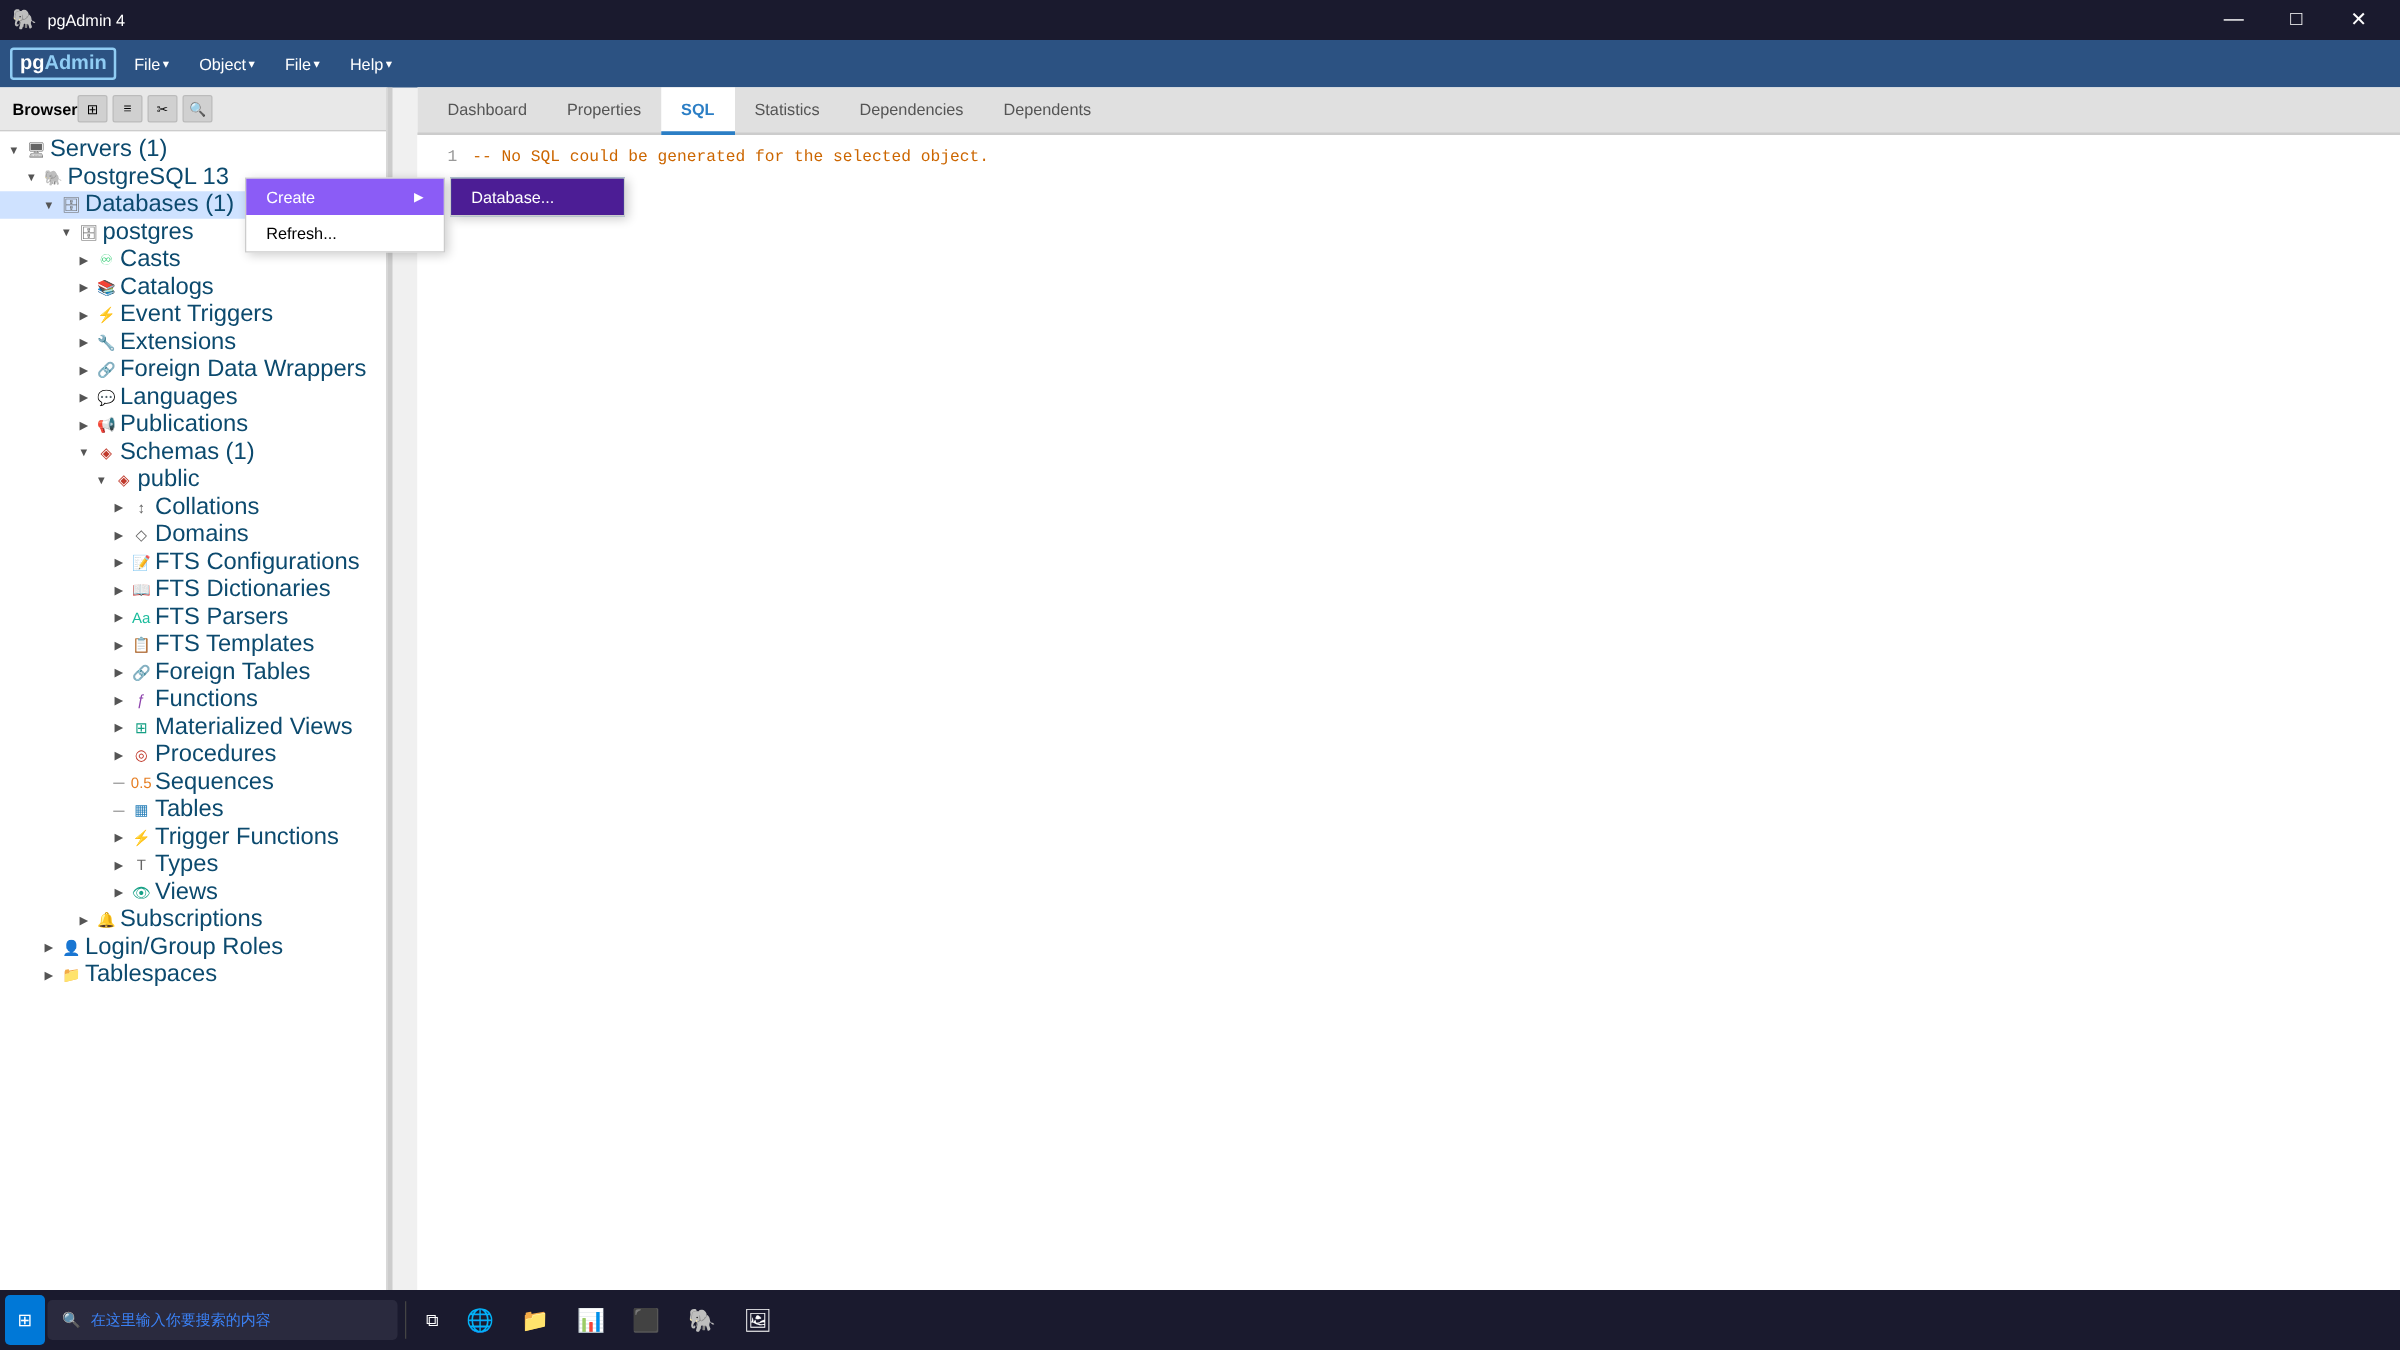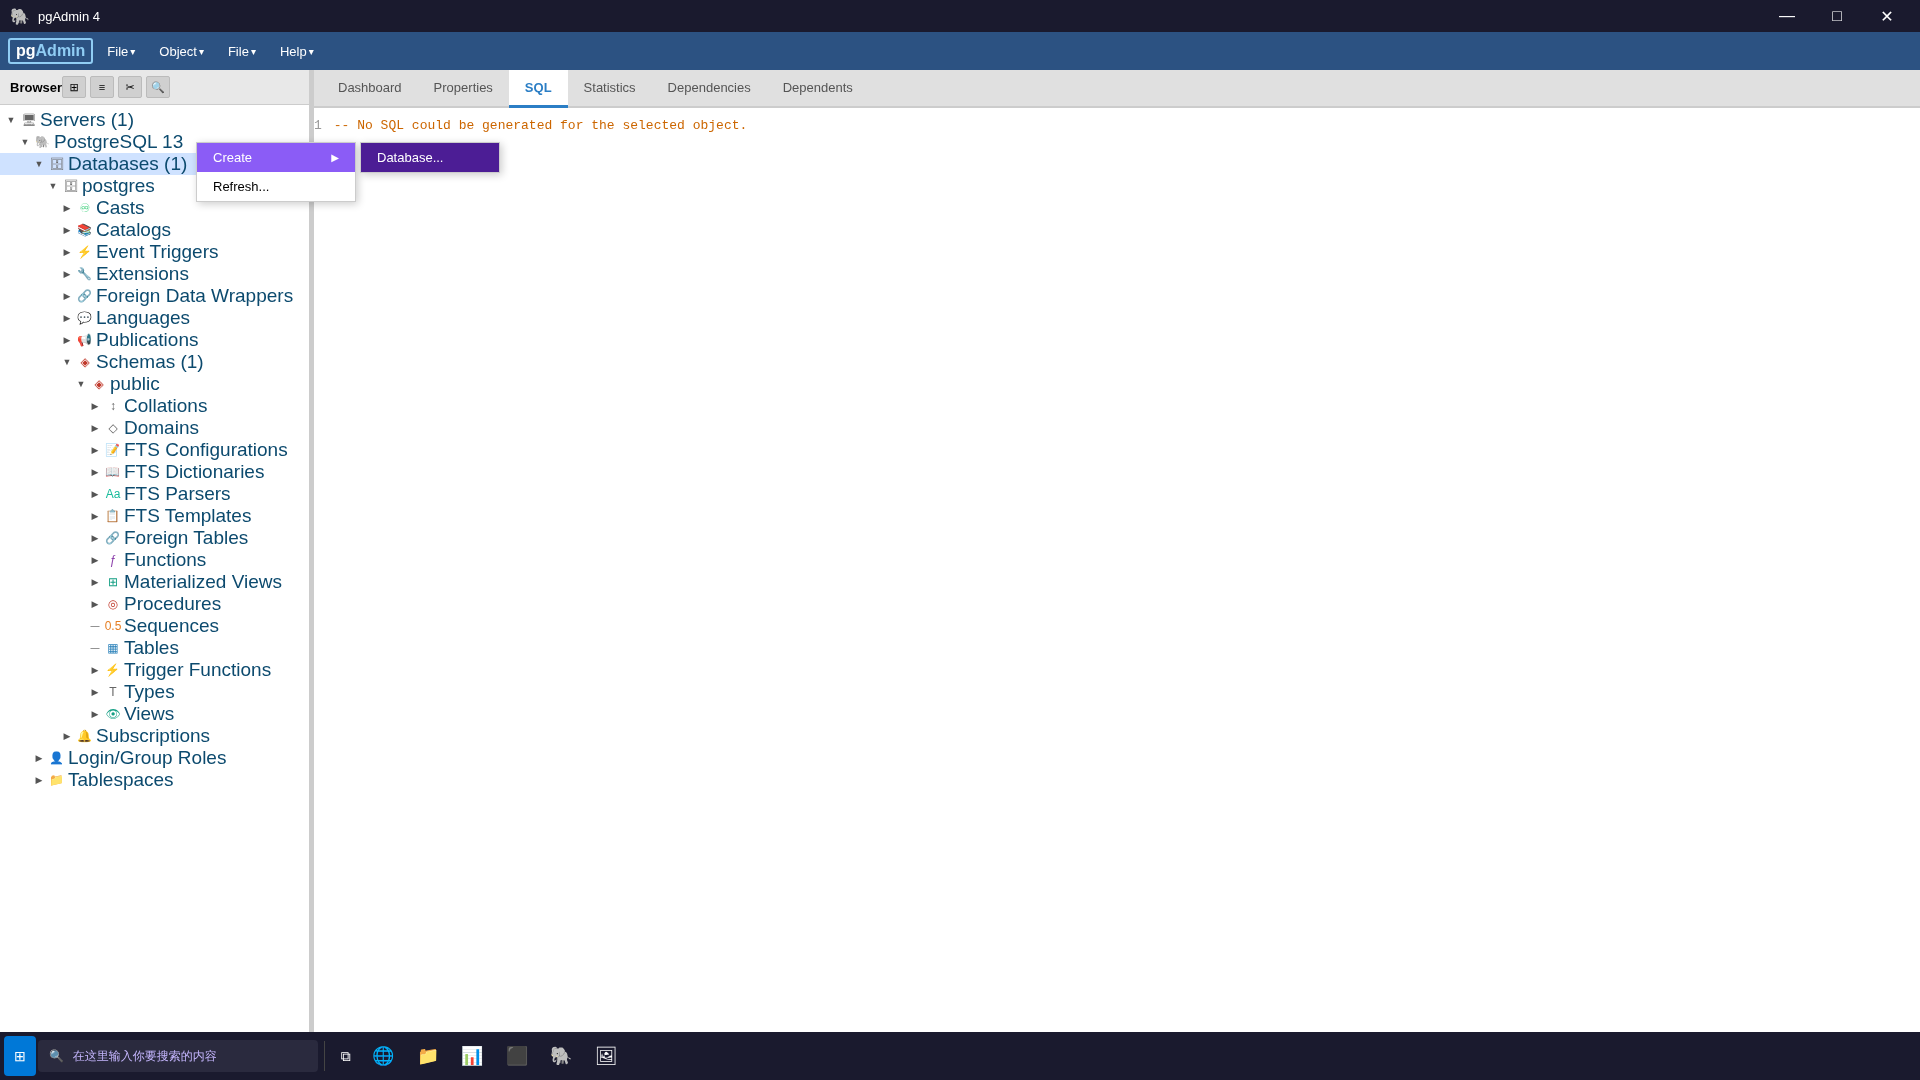--- a/index.html
+++ b/index.html
@@ -141,20 +141,21 @@
       color: #fff;
     }
     .submenu-item.active { background: #4c1d95; }
 
     
     #content {
       flex: 1;
       display: flex;
       flex-direction: column;
       background: #fff;
+      margin-left: 20px;
     }
     #tabs {
       display: flex;
       background: #e0e0e0;
       border-bottom: 2px solid #ccc;
       padding: 0 8px;
     }
     .tab {
       padding: 10px 16px;
       cursor: pointer;
@@ -163,21 +164,21 @@
       border-bottom: 3px solid transparent;
       margin-bottom: -2px;
     }
     .tab.active {
       color: #2b7ec5;
       border-bottom: 3px solid #2b7ec5;
       background: #fff;
       font-weight: 600;
     }
     #sql-content {
-      padding: 10px 0;
+      padding: 10px 24px;
       font-family: 'Courier New', monospace;
       font-size: 13px;
       flex: 1;
       background: #fff;
     }
     .line-num { color: #999; margin-right: 12px; user-select: none; }
     .sql-comment { color: #cc6600; }
 
     
     #taskbar {
@@ -526,21 +527,21 @@
 <div id="submenu">
   <div class="submenu-item active">
     <span>Database...</span>
   </div>
 </div>
 
 <div id="taskbar">
   <button class="taskbar-btn taskbar-start">⊞</button>
   <div class="taskbar-search">
     <span style="font-size:12px; color:#888;">🔍</span>
-    <span style="font-size:12px; color:#c4b5fd;">在这里输入你要搜索的内容</span>
+    <span style="font-size:12px; color:#3b82f6;">在这里输入你要搜索的内容</span>
   </div>
   <div class="taskbar-divider"></div>
   <button class="taskbar-btn" style="font-size:14px;">⧉</button>
 
   <button class="taskbar-btn" style="font-size:18px;">🌐</button>
   <button class="taskbar-btn" style="font-size:18px;">📁</button>
   <button class="taskbar-btn" style="font-size:18px;">📊</button>
   <button class="taskbar-btn" style="font-size:18px;">⬛</button>
   <button class="taskbar-btn" style="font-size:18px;">🐘</button>
   <button class="taskbar-btn" style="font-size:18px;">🖼</button>

